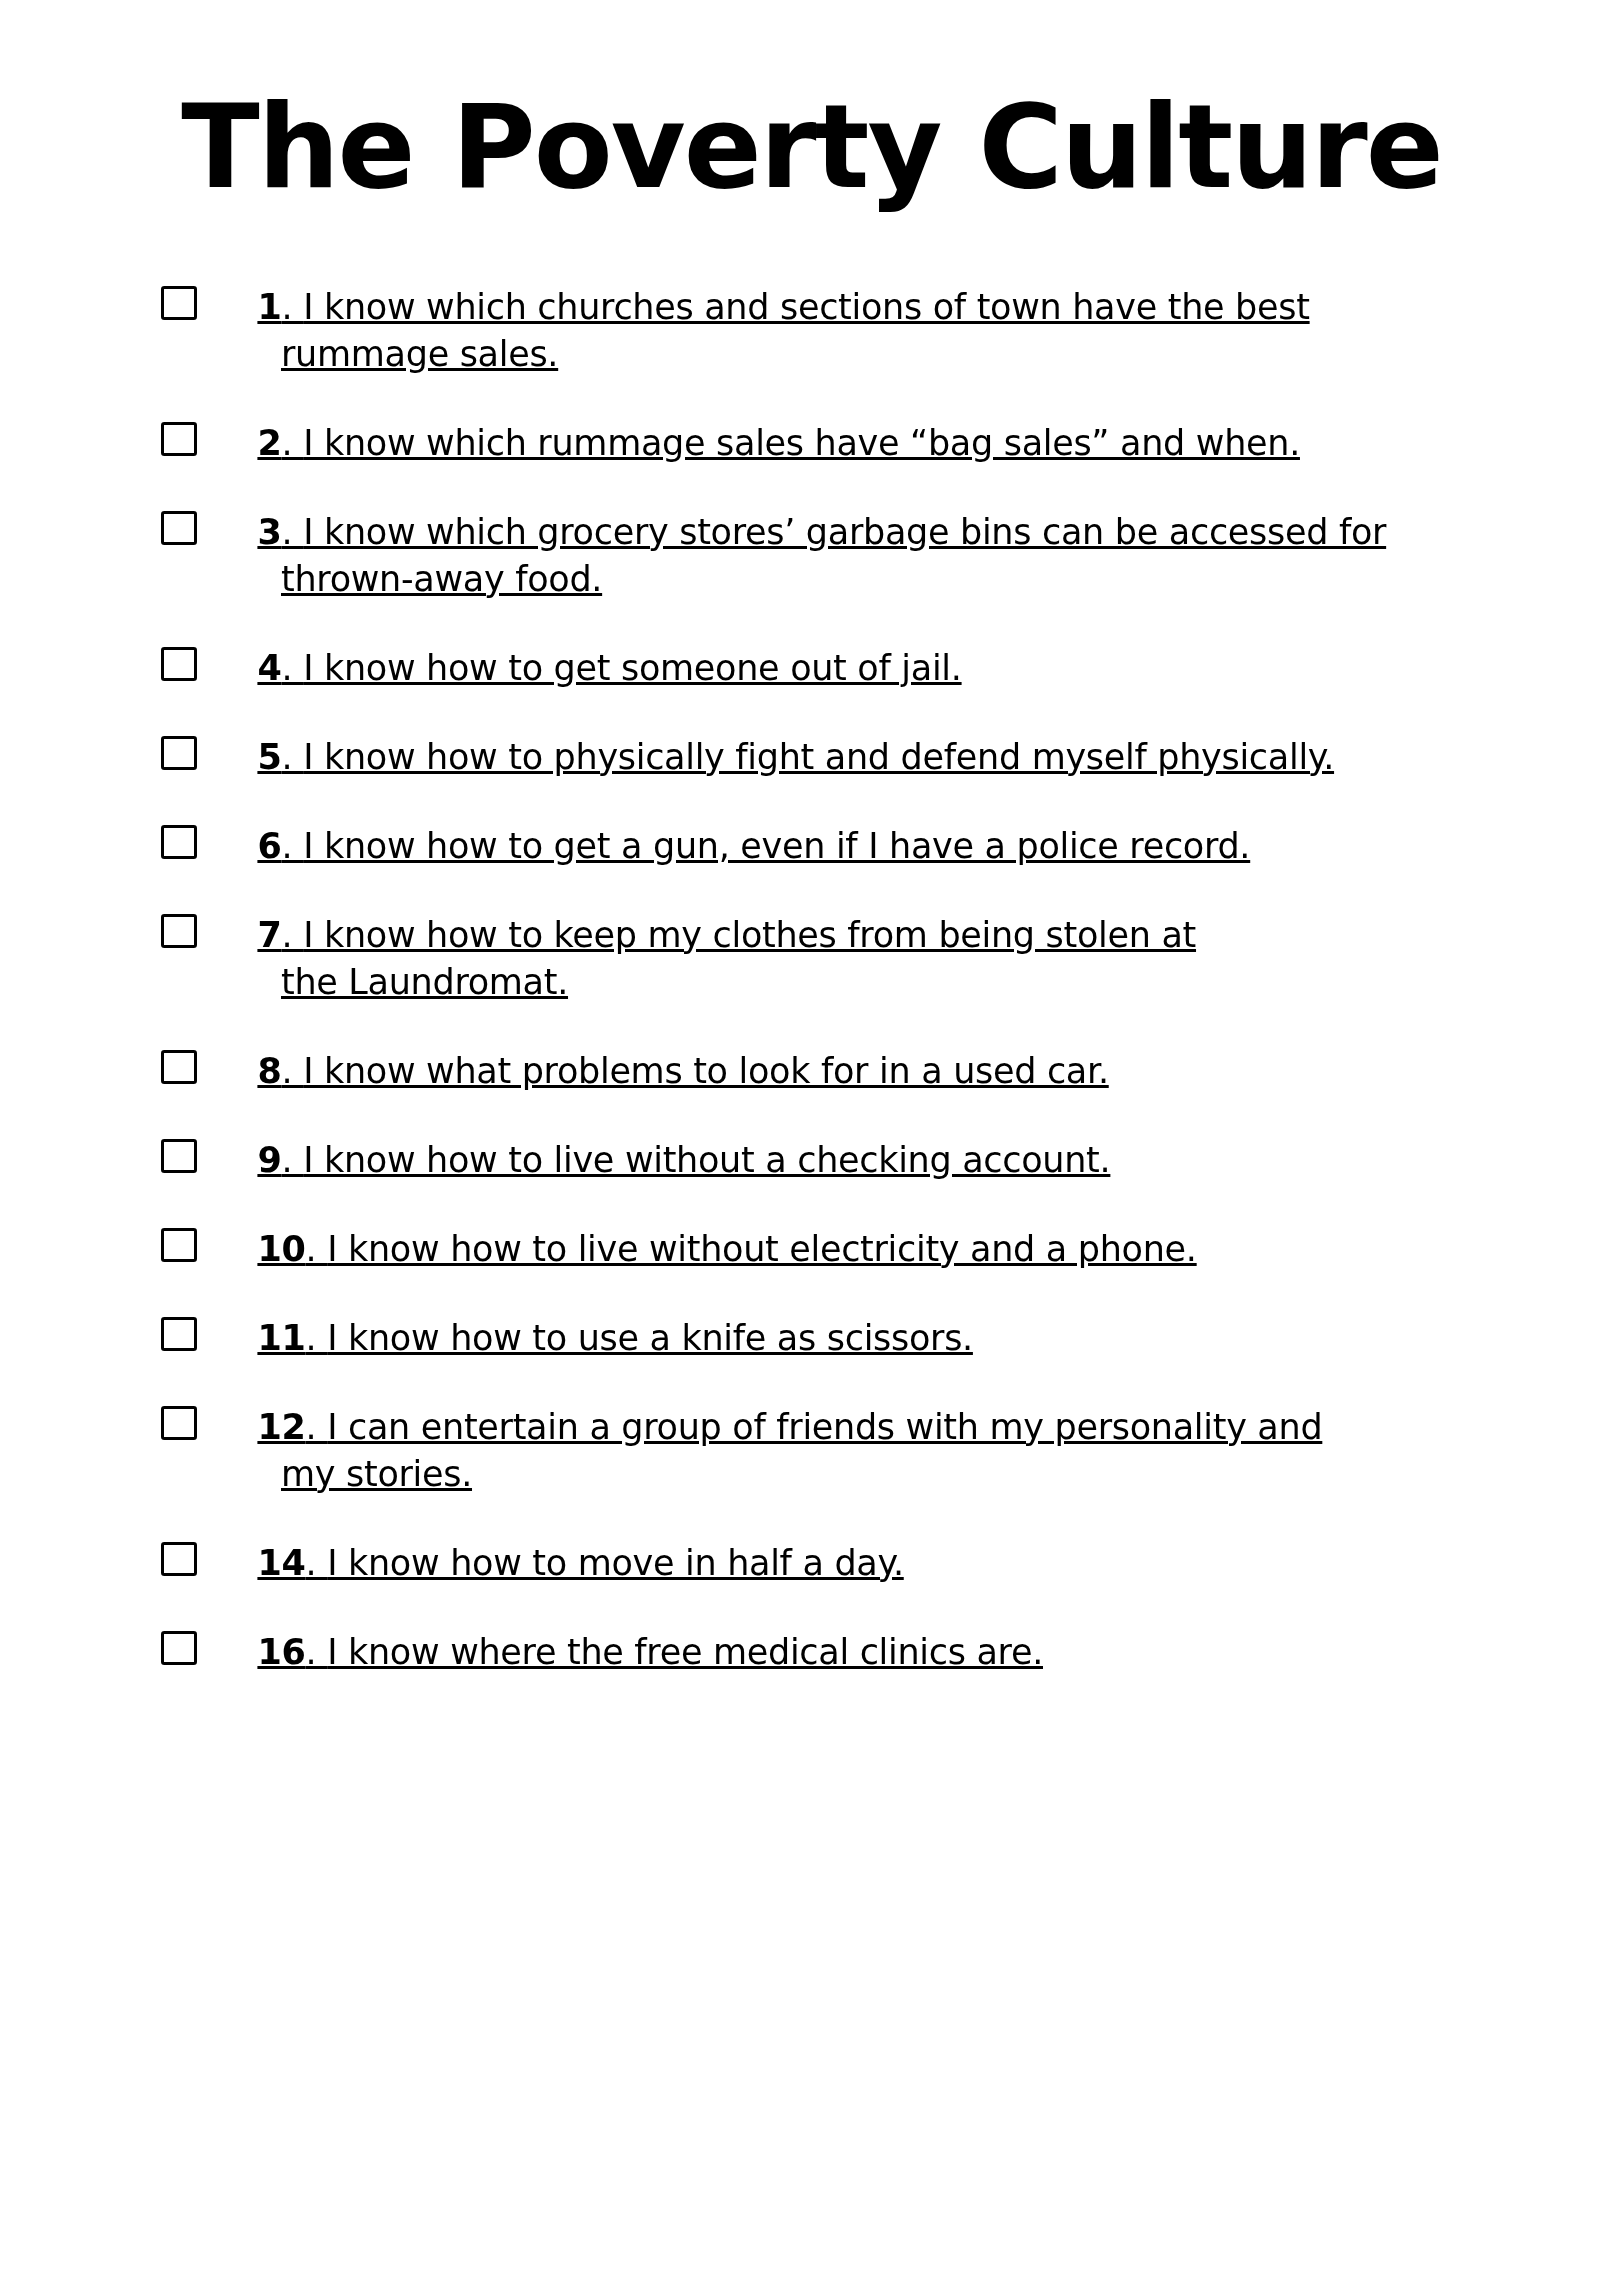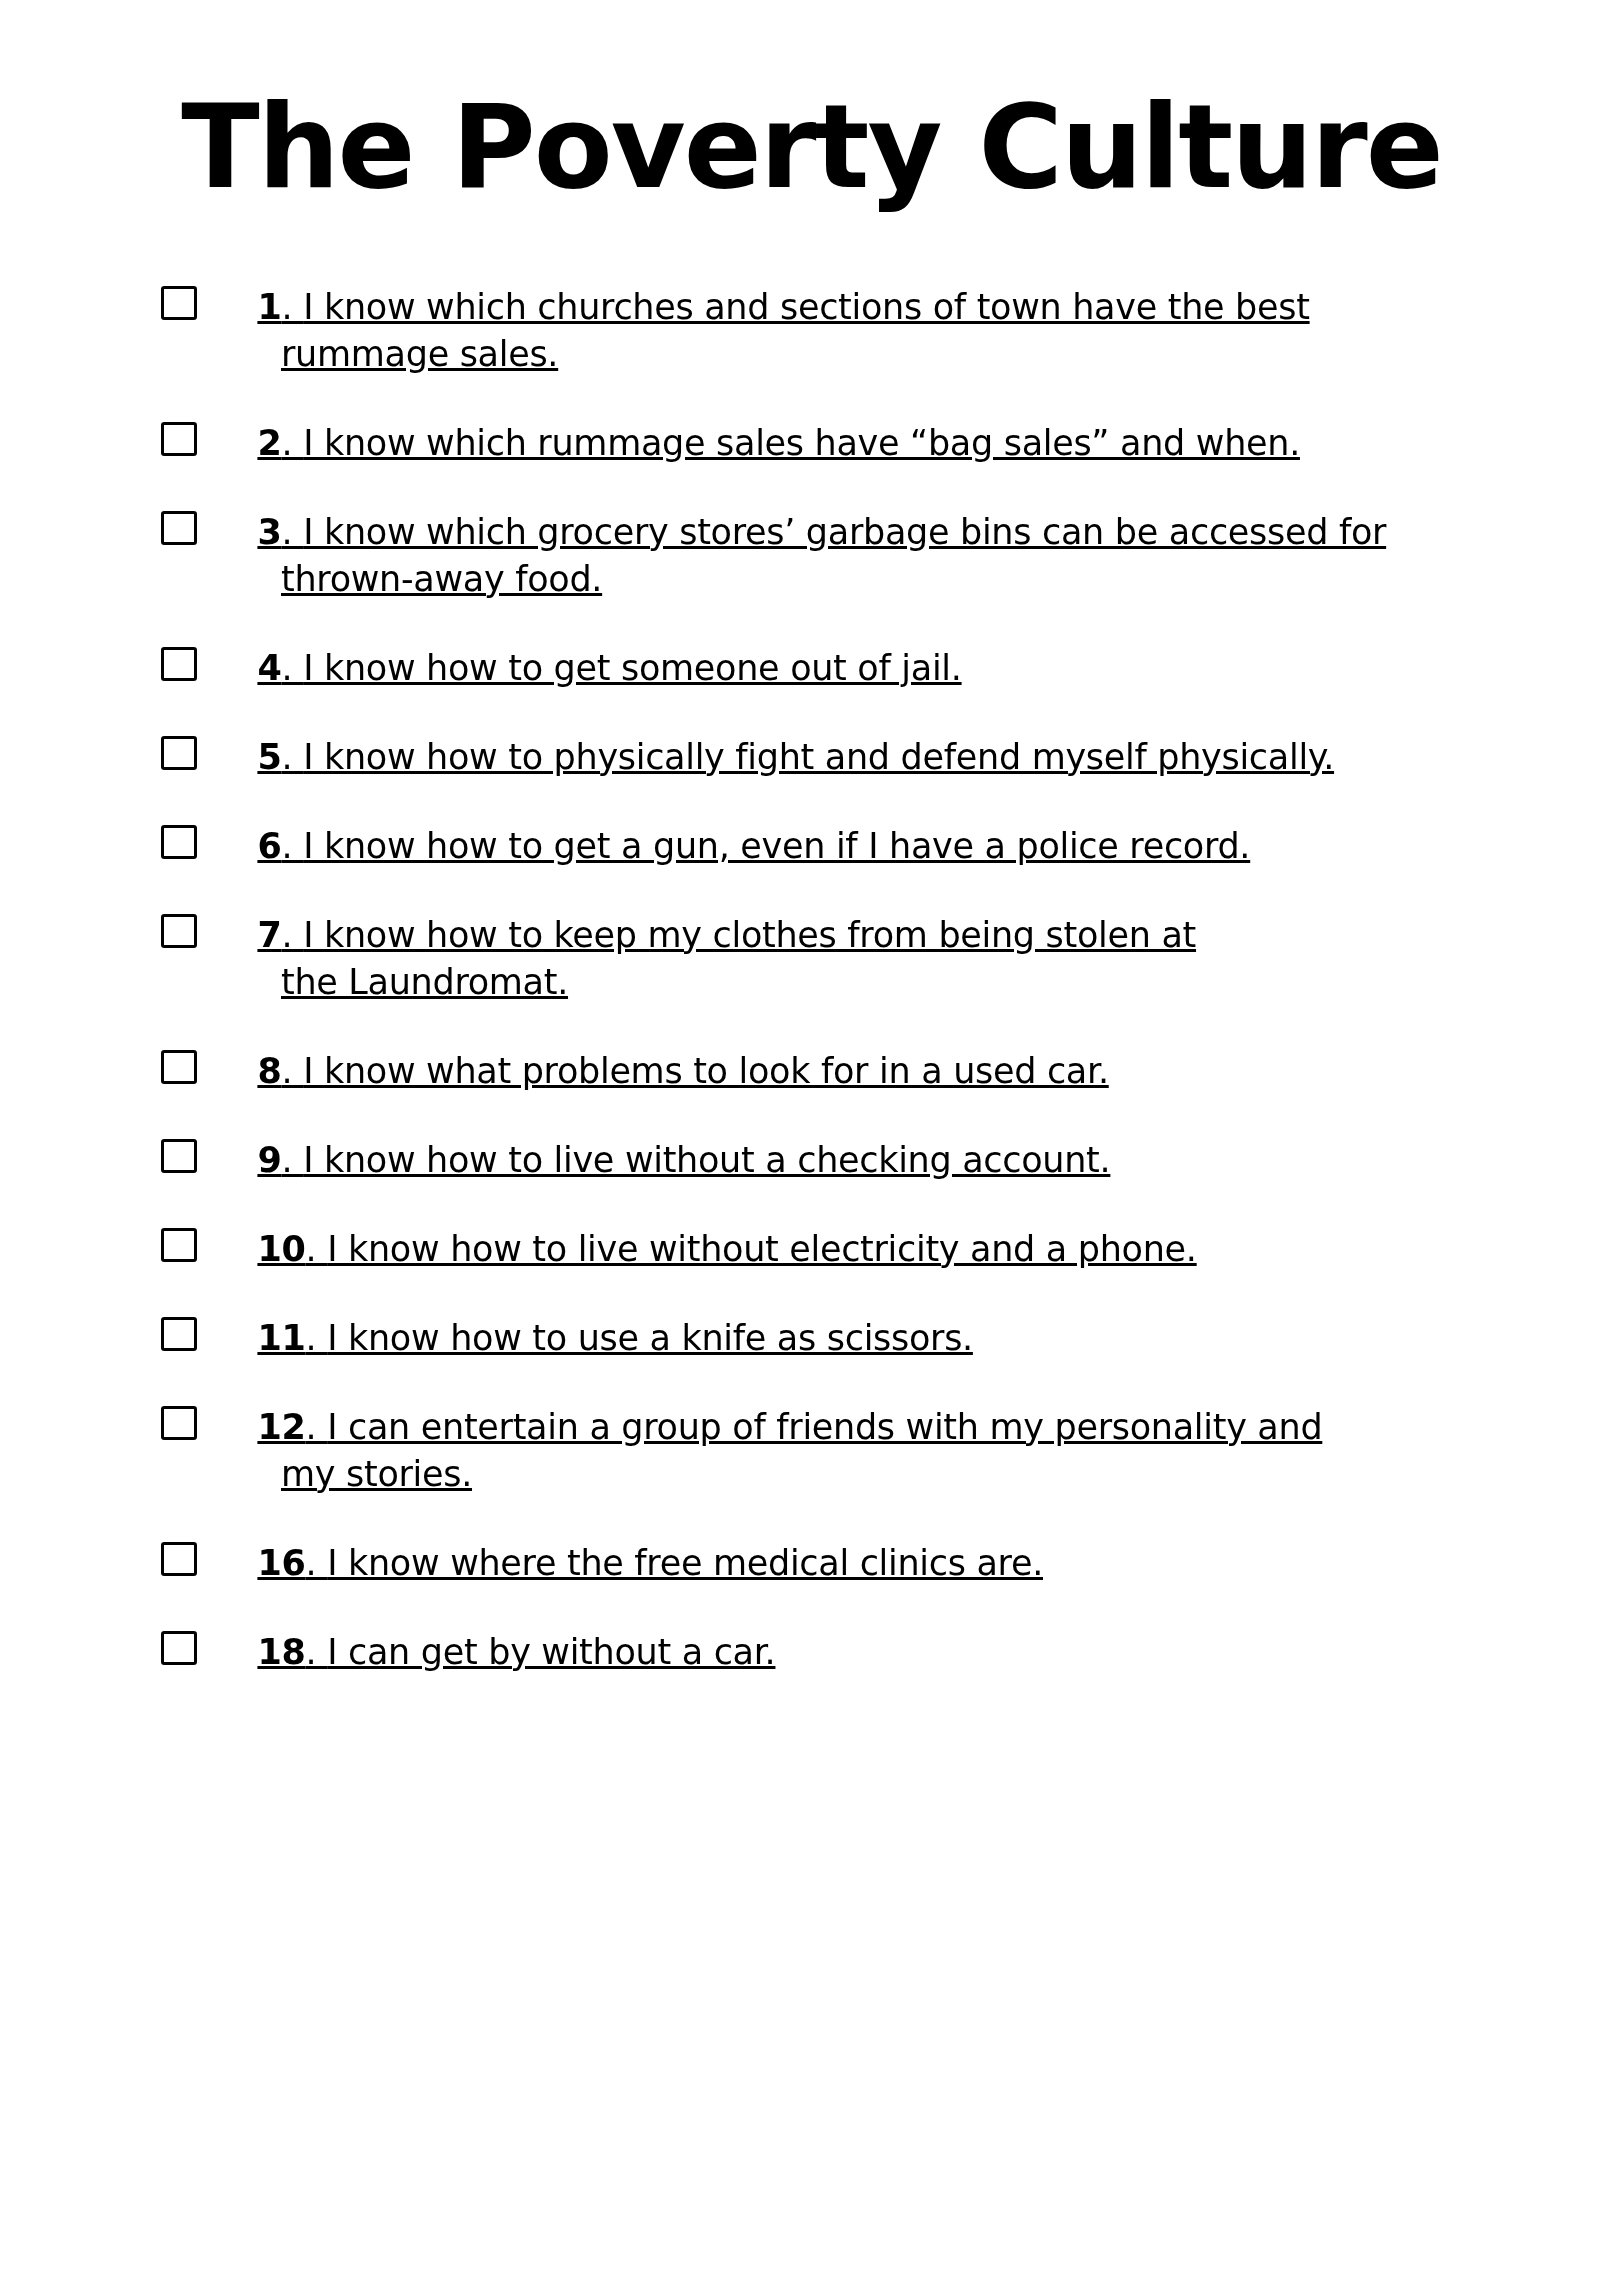--- a/index.html
+++ b/index.html
@@ -131,20 +131,24 @@
       <span class="checkbox"></span>
       <p class="text"><span class="num">11</span><span>. </span><span>I know how to use a knife as scissors.</span></p>
     </div>
 
     <div class="row">
       <span class="checkbox"></span>
       <p class="text"><span class="num">12</span><span>. </span><span>I can entertain a group of friends with my personality and</span><br><span>my stories.</span></p>
     </div>
 
 
+    <div class="row">
+      <span class="checkbox"></span>
+      <p class="text"><span class="num">14</span><span>. </span><span>I know how to move in half a day.</span></p>
+    </div>
 
 
     <div class="row">
       <span class="checkbox"></span>
       <p class="text"><span class="num">16</span><span>. </span><span>I know where the free medical clinics are.</span></p>
     </div>
 
 
     <div class="row">
       <span class="checkbox"></span>

